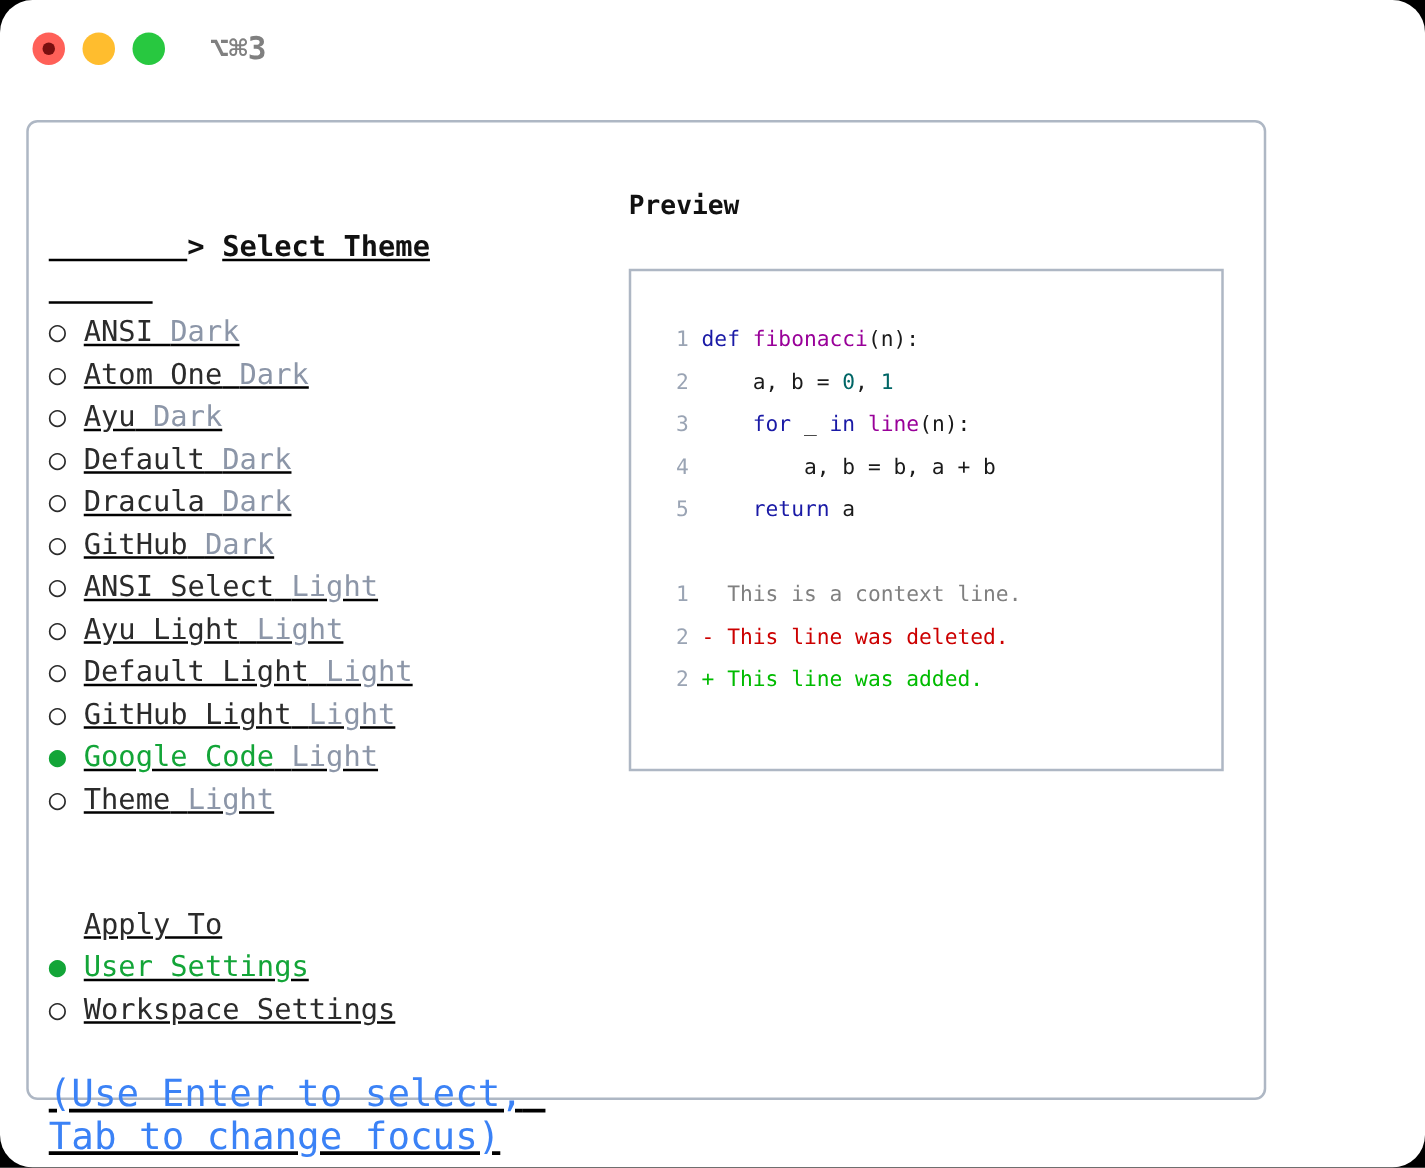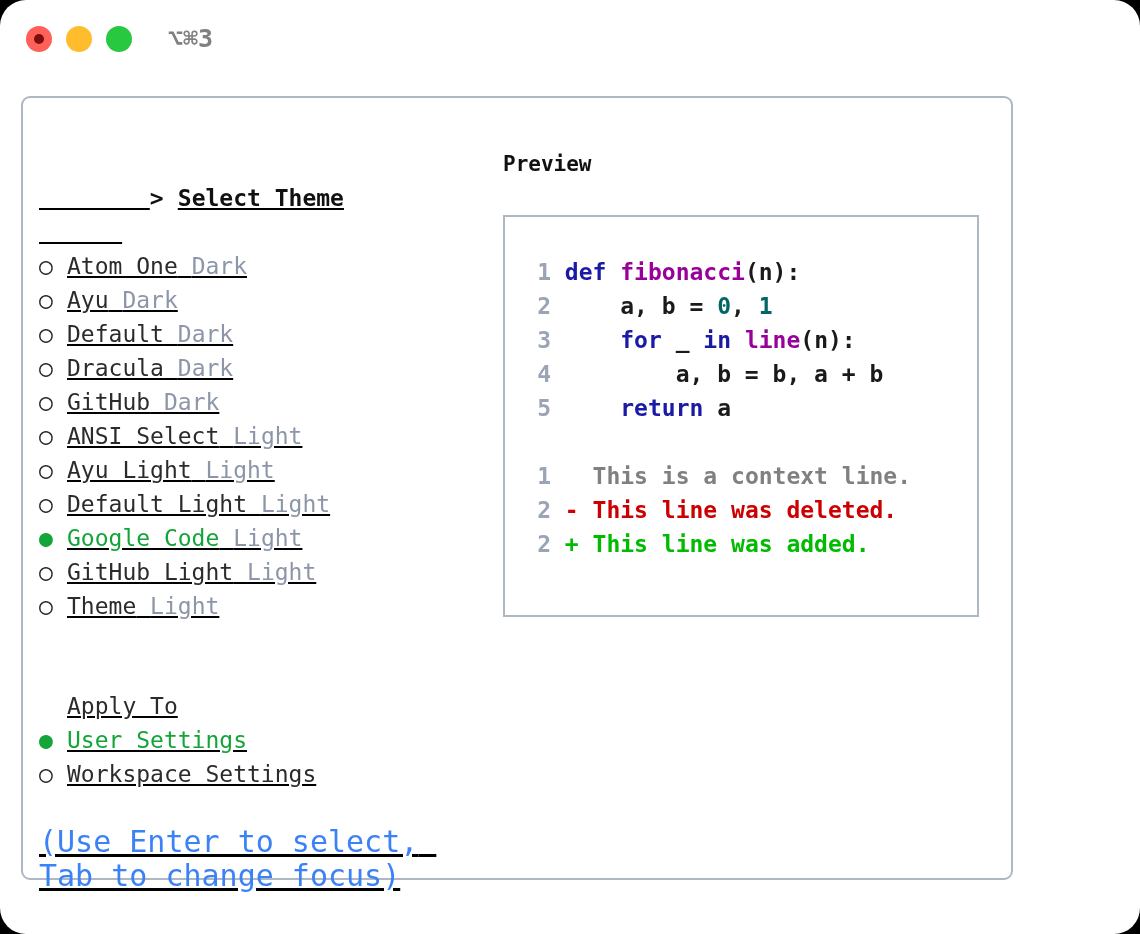--- a/index.html
+++ b/index.html
@@ -136,25 +136,24 @@
     background: #ffffff;
     position: relative;
   }
   #code-area {
     position: absolute;
     left: 14px;
     top: 38px;
     right: 6px;
   }
   .code-line {
-    font-size: 23px;
+    font-size: 17px;
     line-height: 34px;
     white-space: pre;
     color: #1a1a1a;
-    font-weight: bold;
   }
   .lineno {
     display: inline-block;
     width: 32px;
     text-align: right;
     color: #9aa4b4;
     white-space: pre;
   }
   .kw    { color: #1a1aa6; }
   .fn    { color: #990099; }
@@ -179,30 +178,31 @@
 
   <div id="panel">
 
     <div id="left-col">
 
       <div class="row header-row">
         <span class="marker">&gt; </span><span>Select Theme</span>
       </div>
 
       <div id="theme-items">
+          <div class="row"><span class="marker">○ </span><span class="label-plain">ANSI</span> <span class="tag">Dark</span></div>
           <div class="row"><span class="marker">○ </span><span class="label-plain">Atom One</span> <span class="tag">Dark</span></div>
           <div class="row"><span class="marker">○ </span><span class="label-plain">Ayu</span> <span class="tag">Dark</span></div>
           <div class="row"><span class="marker">○ </span><span class="label-plain">Default</span> <span class="tag">Dark</span></div>
           <div class="row"><span class="marker">○ </span><span class="label-plain">Dracula</span> <span class="tag">Dark</span></div>
           <div class="row"><span class="marker">○ </span><span class="label-plain">GitHub</span> <span class="tag">Dark</span></div>
           <div class="row"><span class="marker">○ </span><span class="label-plain">ANSI Select</span> <span class="tag">Light</span></div>
           <div class="row"><span class="marker">○ </span><span class="label-plain">Ayu Light</span> <span class="tag">Light</span></div>
           <div class="row"><span class="marker">○ </span><span class="label-plain">Default Light</span> <span class="tag">Light</span></div>
+          <div class="row"><span class="marker">○ </span><span class="label-plain">GitHub Light</span> <span class="tag">Light</span></div>
           <div class="row"><span class="marker" style="color: rgb(19, 165, 56);">● </span><span class="label-sel">Google Code</span> <span class="tag">Light</span></div>
-          <div class="row"><span class="marker">○ </span><span class="label-plain">GitHub Light</span> <span class="tag">Light</span></div>
           <div class="row"><span class="marker">○ </span><span class="label-plain">Theme</span> <span class="tag">Light</span></div>
         </div>
 
       <div class="spacer"></div>
 
       <div class="row apply-title">Apply To</div>
 
       <div id="apply-items">
           <div class="row"><span class="marker" style="color: rgb(19, 165, 56);">● </span><span class="label-sel">User Settings</span></div>
           <div class="row"><span class="marker">○ </span><span class="label-plain">Workspace Settings</span></div>

